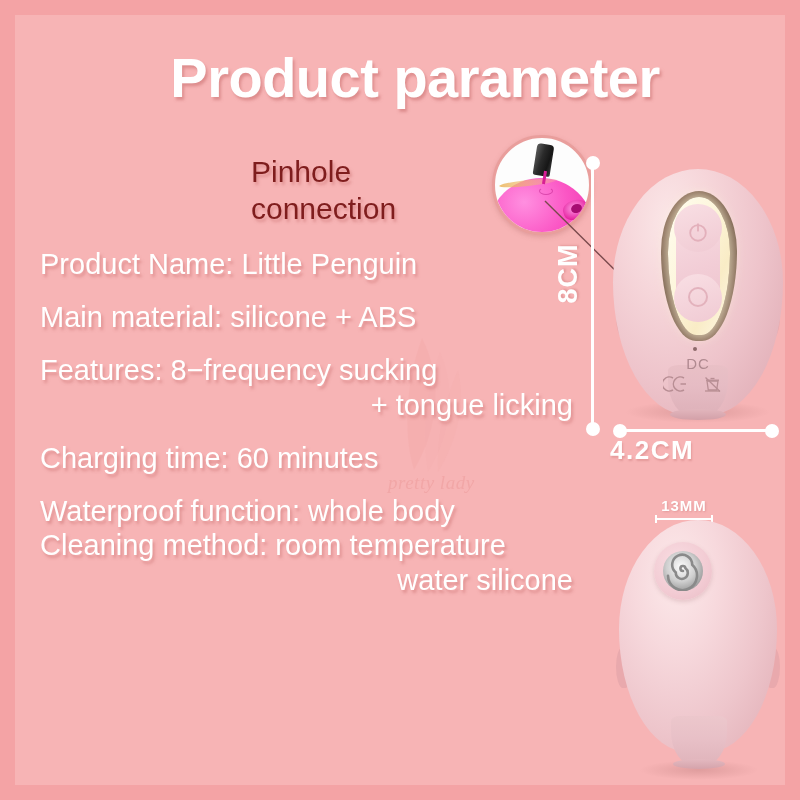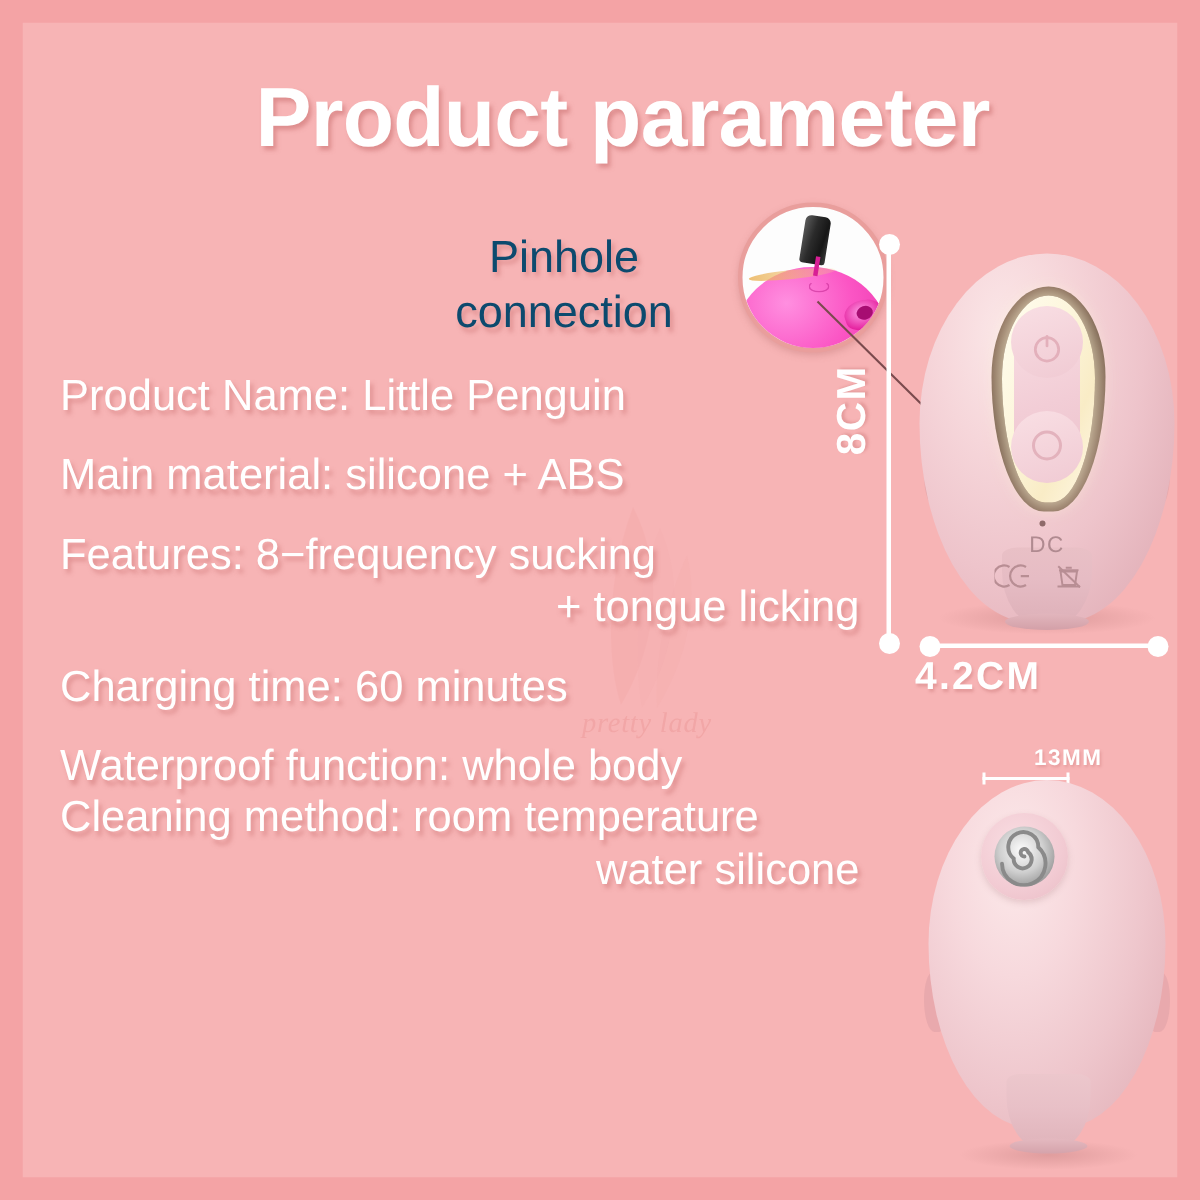--- a/index.html
+++ b/index.html
@@ -68,25 +68,24 @@
     letter-spacing: -0.5px;
     text-shadow: 2px 3px 3px rgba(201,110,110,.55);
   }
 
   
   #pinhole-label {
     position: absolute;
     left: 236px;
     top: 139px;
     width: 250px;
-    text-align: center;
     font-size: 30px;
     font-weight: 400;
     line-height: 1.22;
-    color: #0c4a6e;
+    color: #7f1d1d;
     text-shadow: 2px 3px 3px rgba(201,110,110,.5);
   }
 
   #pinhole-circle {
     position: absolute;
     left: 477px;
     top: 120px;
     width: 100px;
     height: 100px;
     border-radius: 50%;
@@ -260,21 +259,21 @@
     background: #ffffff;
   }
   #dim-13mm-line .tick.left { left: 0; }
   #dim-13mm-line .tick.right { right: 0; }
 
   #dim-13mm-label {
     position: absolute;
     left: 618px;
     top: 482px;
     width: 102px;
-    text-align: right;
+    text-align: center;
     font-size: 15px;
     font-weight: 700;
     letter-spacing: 1px;
     color: #ffffff;
     text-shadow: 1px 1px 2px rgba(200,115,115,.4);
   }
 
   
   #spec-list {
     position: absolute;

